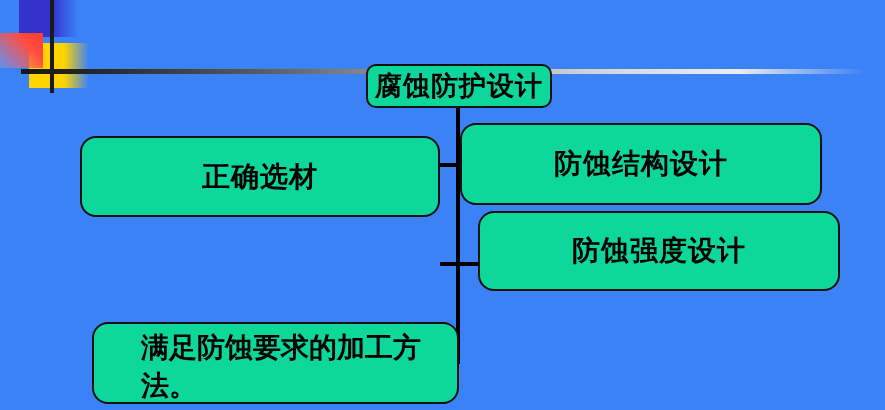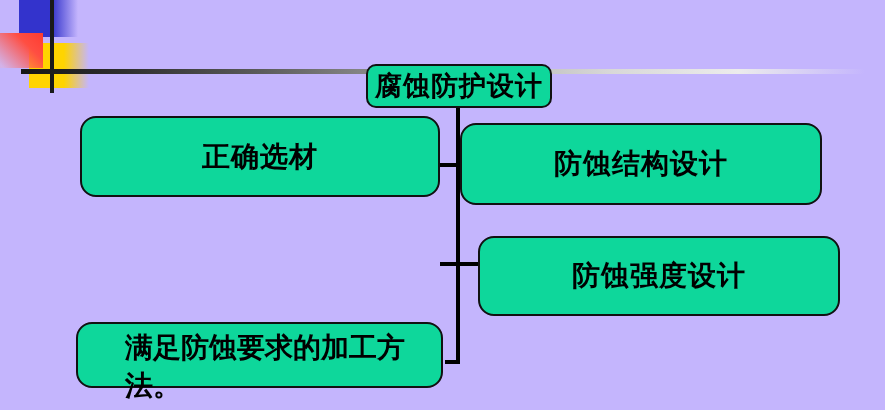--- a/index.html
+++ b/index.html
@@ -1,20 +1,20 @@
 <!DOCTYPE html>
 <html><head>
 <meta charset="utf-8">
 <style>
   html, body { margin: 0; padding: 0; background: #ffffff; }
   .stage {
     position: relative;
     width: 885px;
     height: 410px;
-    background: #c4b5fd;
+    background: #3b82f6;
     overflow: hidden;
     font-family: "Liberation Serif", "DejaVu Serif", serif;
   }
 
   
   .deco { position: absolute; }
   .deco-blue {
     left: 19px; top: 0; width: 59px; height: 37px;
     background: linear-gradient(to right, #3333cc 0%, #3333cc 55%, rgba(51,51,204,0) 100%);
   }
@@ -59,26 +59,26 @@
     z-index: 3;
     letter-spacing: 1px;
   }
   .node-root {
     left: 366px; top: 64px; width: 186px; height: 44px;
     border-radius: 10px;
     font-size: 27px;
     z-index: 4;
   }
   .node-big { border-radius: 16px; font-size: 28px; }
-  .node-l1 { left: 80px;  top: 116px; width: 360px; height: 81px; }
+  .node-l1 { left: 80px;  top: 136px; width: 360px; height: 81px; }
   .node-r1 { left: 460px; top: 123px; width: 362px; height: 82px; }
   .node-l2 { left: 80px;  top: 223px; width: 360px; height: 81px; }
-  .node-r2 { left: 478px; top: 236px; width: 362px; height: 80px; }
+  .node-r2 { left: 478px; top: 211px; width: 362px; height: 80px; }
   .node-l3 {
-    left: 76px; top: 322px; width: 367px; height: 66px;
+    left: 92px; top: 322px; width: 367px; height: 82px;
     align-items: flex-start;
     padding-top: 5px;
     letter-spacing: 0;
     padding-left: 47px;
   }
 </style>
 </head>
 <body>
 
 <div class="stage">

